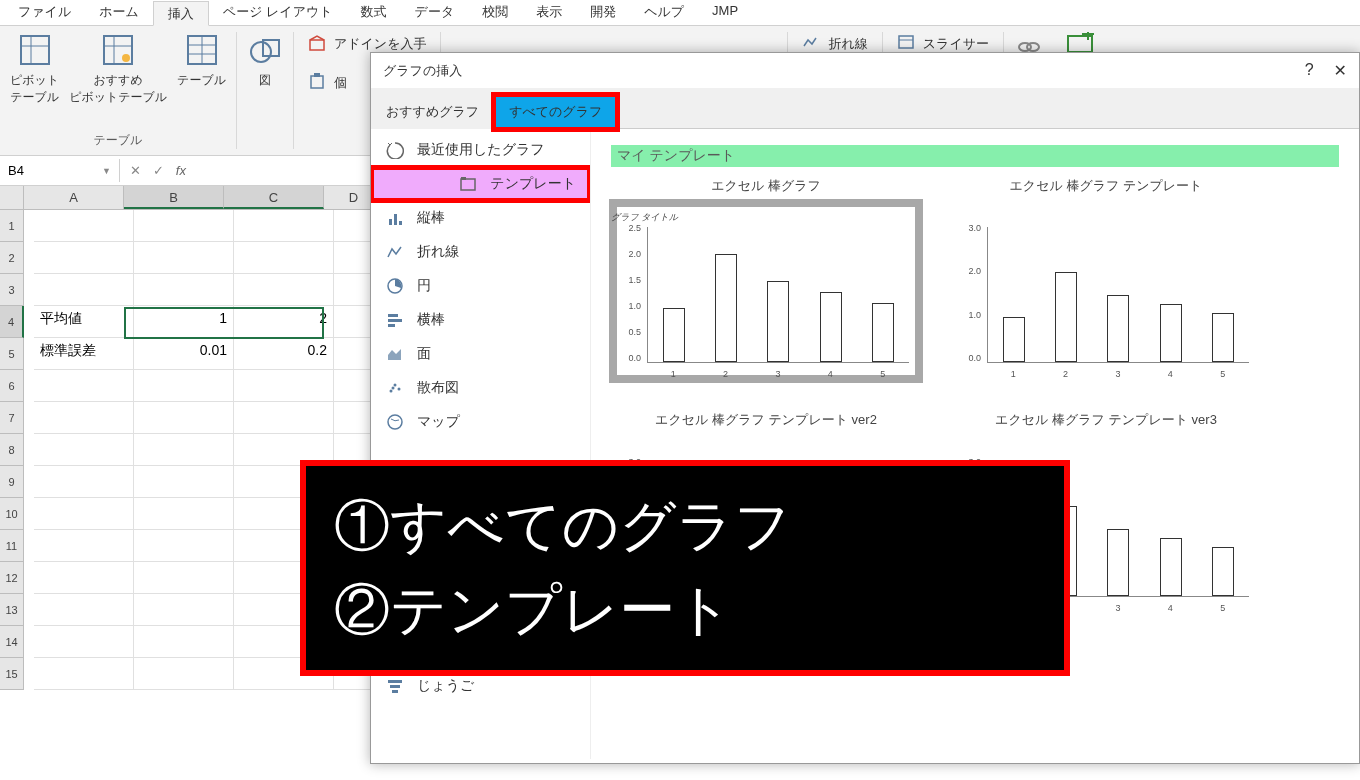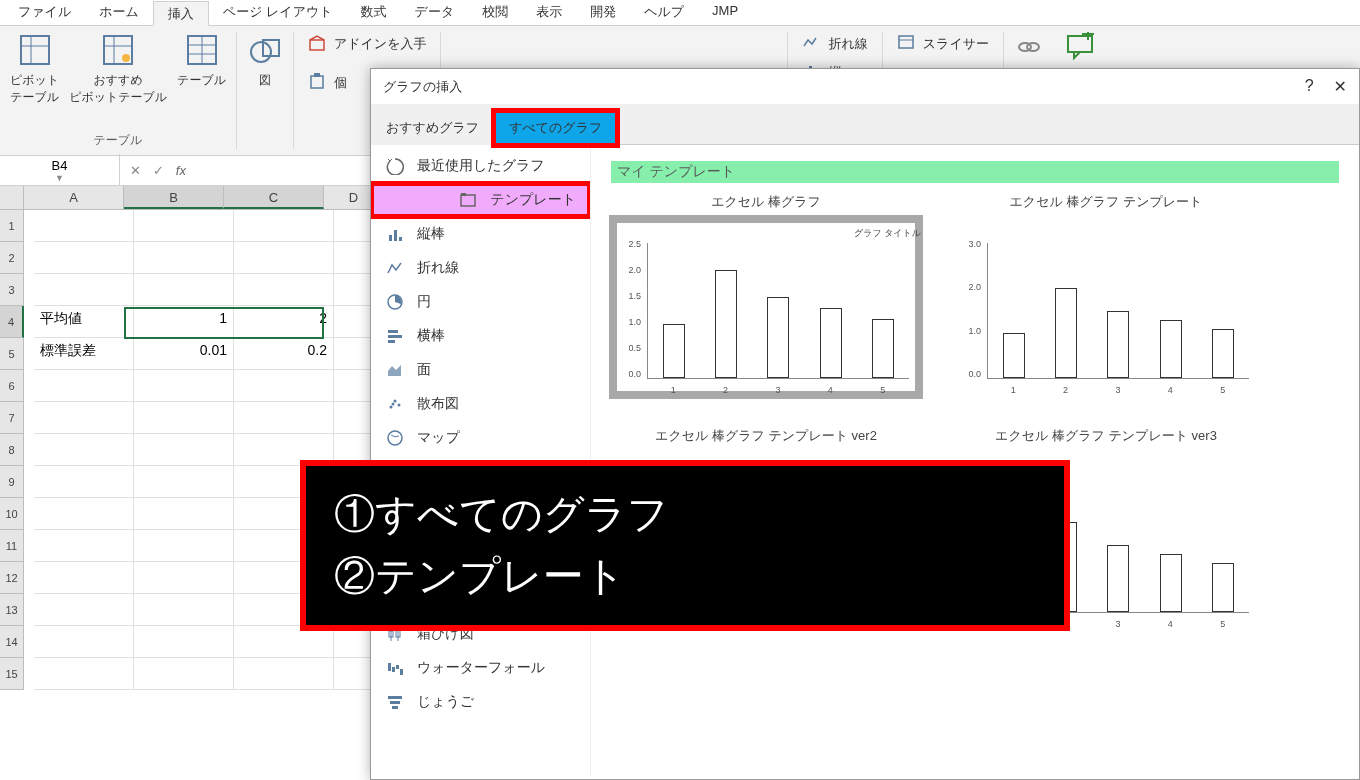--- a/index.html
+++ b/index.html
@@ -15,67 +15,67 @@
 .ribbon-group { display: flex; flex-direction: column; align-items: center; padding: 0 10px; border-right: 1px solid #d8d8d8; }
 .ribbon-group-items { display: flex; gap: 10px; flex: 1; align-items: flex-start; }
 .ribbon-group-label { font-size: 12px; color: #5a5a5a; margin-top: 4px; }
 .rb-btn { display: flex; flex-direction: column; align-items: center; gap: 4px; font-size: 12px; color: #333; cursor: pointer; }
 .rb-btn .ic { width: 36px; height: 36px; display: flex; align-items: center; justify-content: center; }
 .rb-row { display: flex; align-items: center; gap: 6px; font-size: 13px; color: #333; cursor: pointer; padding: 2px 4px; }
 .rb-row .ic { width: 20px; height: 20px; }
 
 
 .formula-bar { display: flex; align-items: center; height: 30px; border-bottom: 1px solid #d0d0d0; background: #fff; }
-.name-box { width: 120px; border-right: 1px solid #d0d0d0; padding: 4px 8px; font-size: 13px; display: flex; align-items: center; justify-content: space-between; flex-direction: column; }
+.name-box { width: 120px; border-right: 1px solid #d0d0d0; padding: 4px 8px; font-size: 13px; display: flex; align-items: center; justify-content: space-between; }
 .fx-row { display: flex; align-items: center; gap: 12px; padding: 0 10px; font-size: 13px; color: #888; }
 .fx-label { font-style: italic; color: #666; }
 
 
 .sheet { position: relative; }
 .col-headers { display: flex; background: #e6e6e6; border-bottom: 1px solid #bdbdbd; height: 24px; }
 .corner { width: 24px; border-right: 1px solid #bdbdbd; background: #e6e6e6; }
 .col-h { width: 100px; text-align: center; font-size: 13px; color: #444; border-right: 1px solid #bdbdbd; line-height: 24px; }
 .col-h.sel { background: #d4d4d4; border-bottom: 2px solid #217346; }
 .row { display: flex; height: 32px; }
 .row-h { width: 24px; text-align: center; font-size: 11px; color: #444; background: #e6e6e6; border-right: 1px solid #bdbdbd; border-bottom: 1px solid #bdbdbd; line-height: 32px; }
 .row-h.sel { background: #d4d4d4; border-right: 2px solid #217346; }
 .cell { width: 100px; border-right: 1px solid #e0e0e0; border-bottom: 1px solid #e0e0e0; padding: 4px 6px; font-size: 14px; text-align: right; }
 .cell.left { text-align: left; margin-left: 10px; }
 .selection { position: absolute; border: 2px solid #217346; pointer-events: none; }
 
 
-.dialog { position: absolute; left: 370px; top: 68px; width: 990px; height: 712px; background: #fff; border: 1px solid #999; box-shadow: 0 0 12px rgba(0,0,0,0.3); }
+.dialog { position: absolute; left: 370px; top: 52px; width: 990px; height: 712px; background: #fff; border: 1px solid #999; box-shadow: 0 0 12px rgba(0,0,0,0.3); }
 .dlg-title { display: flex; justify-content: space-between; align-items: center; padding: 8px 12px; font-size: 13px; color: #333; }
 .dlg-title-btns { display: flex; gap: 20px; font-size: 16px; color: #333; }
 .dlg-tabs { display: flex; border-bottom: 1px solid #ccc; background: #f0f0f0; padding-top: 6px; }
 .dlg-tab { padding: 7px 14px; font-size: 13px; color: #333; cursor: pointer; background: #f0f0f0; border: 1px solid transparent; position: relative; top: 1px; }
 .dlg-tab.active { background: #0ea5e9; border: 1px solid #ccc; border-bottom: 1px solid #fff; }
 .dlg-tab.hl { outline: 5px solid red; outline-offset: -2px; }
 .dlg-body { display: flex; height: calc(100% - 80px); }
 .dlg-side { width: 220px; border-right: 1px solid #eee; overflow-y: auto; padding-top: 4px; }
 .ct-item { display: flex; align-items: center; gap: 12px; padding: 7px 14px; font-size: 14px; color: #333; cursor: pointer; }
 .ct-item.sel { background: #f0abfc; justify-content: flex-end; }
 .ct-item.hl { outline: 5px solid red; outline-offset: -3px; }
 .ct-item .ic { width: 20px; height: 20px; display: flex; align-items: center; justify-content: center; color: #5b7da0; }
 .dlg-main { flex: 1; padding: 16px 20px; overflow: auto; }
 .section-title { font-size: 14px; color: #595959; margin-bottom: 10px; background: #86efac; padding: 2px 6px; }
 .template-grid { display: flex; flex-wrap: wrap; gap: 30px; }
 .tmpl { display: flex; flex-direction: column; align-items: center; gap: 6px; }
 .tmpl-title { font-size: 13px; color: #444; }
 .tmpl-chart { width: 310px; height: 180px; padding: 12px 12px 20px 36px; position: relative; }
 .tmpl.sel .tmpl-chart { outline: 8px solid #a8a8a8; outline-offset: -6px; }
-.tmpl-chart .inner-title { position: absolute; top: 10px; left: 0; right: 0; text-align: right; font-size: 9px; color: #444; }
+.tmpl-chart .inner-title { position: absolute; top: 10px; left: 0; right: 0; text-align: left; font-size: 9px; color: #444; font-style: italic; }
 .axis-y { position: absolute; left: 8px; top: 22px; bottom: 18px; width: 22px; display: flex; flex-direction: column-reverse; justify-content: space-between; font-size: 9px; color: #555; text-align: right; }
 .axis-x { position: absolute; left: 36px; right: 12px; bottom: 2px; display: flex; justify-content: space-around; font-size: 9px; color: #555; }
 .plot { position: absolute; left: 36px; right: 12px; top: 26px; bottom: 18px; border-left: 1px solid #888; border-bottom: 1px solid #888; display: flex; align-items: flex-end; justify-content: space-around; }
 .bar { width: 22px; border: 1px solid #333; background: #fff; }
 
 
 .annot { position: absolute; left: 300px; top: 460px; width: 770px; background: #000; border: 6px solid red; padding: 18px 28px; }
-.annot p { color: #fff; font-size: 41px; line-height: 1.5; }
+.annot p { color: #fff; font-size: 56px; line-height: 1.5; }
 
 svg { display: block; }
 </style>
 </head>
 <body>
 
 <div class="ribbon-tabs">
   <div class="ribbon-tab">ファイル</div>
   <div class="ribbon-tab">ホーム</div>
   <div class="ribbon-tab active">挿入</div>

